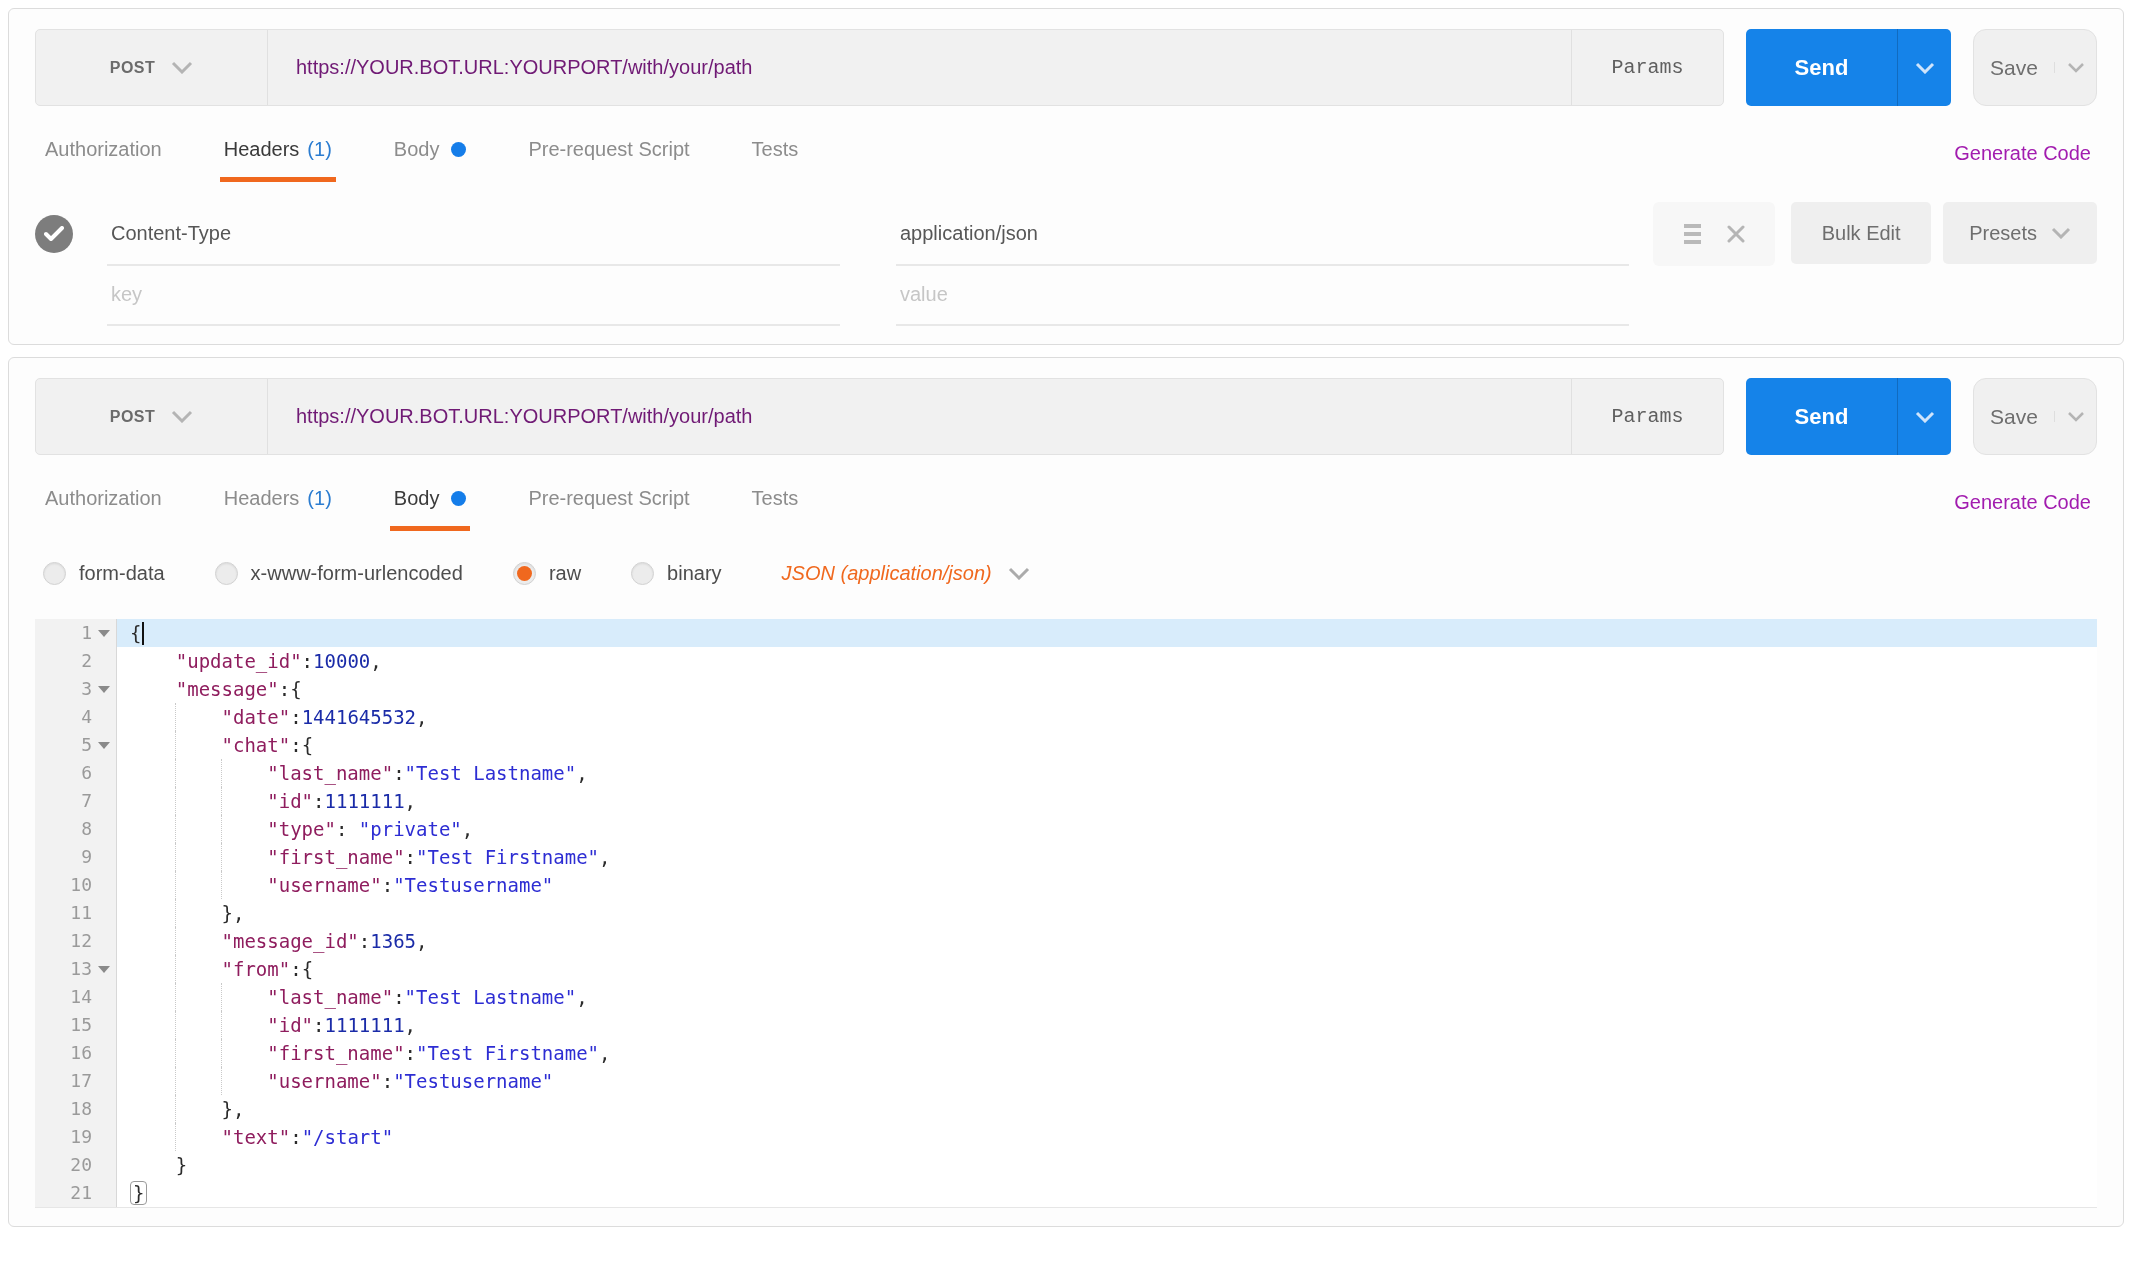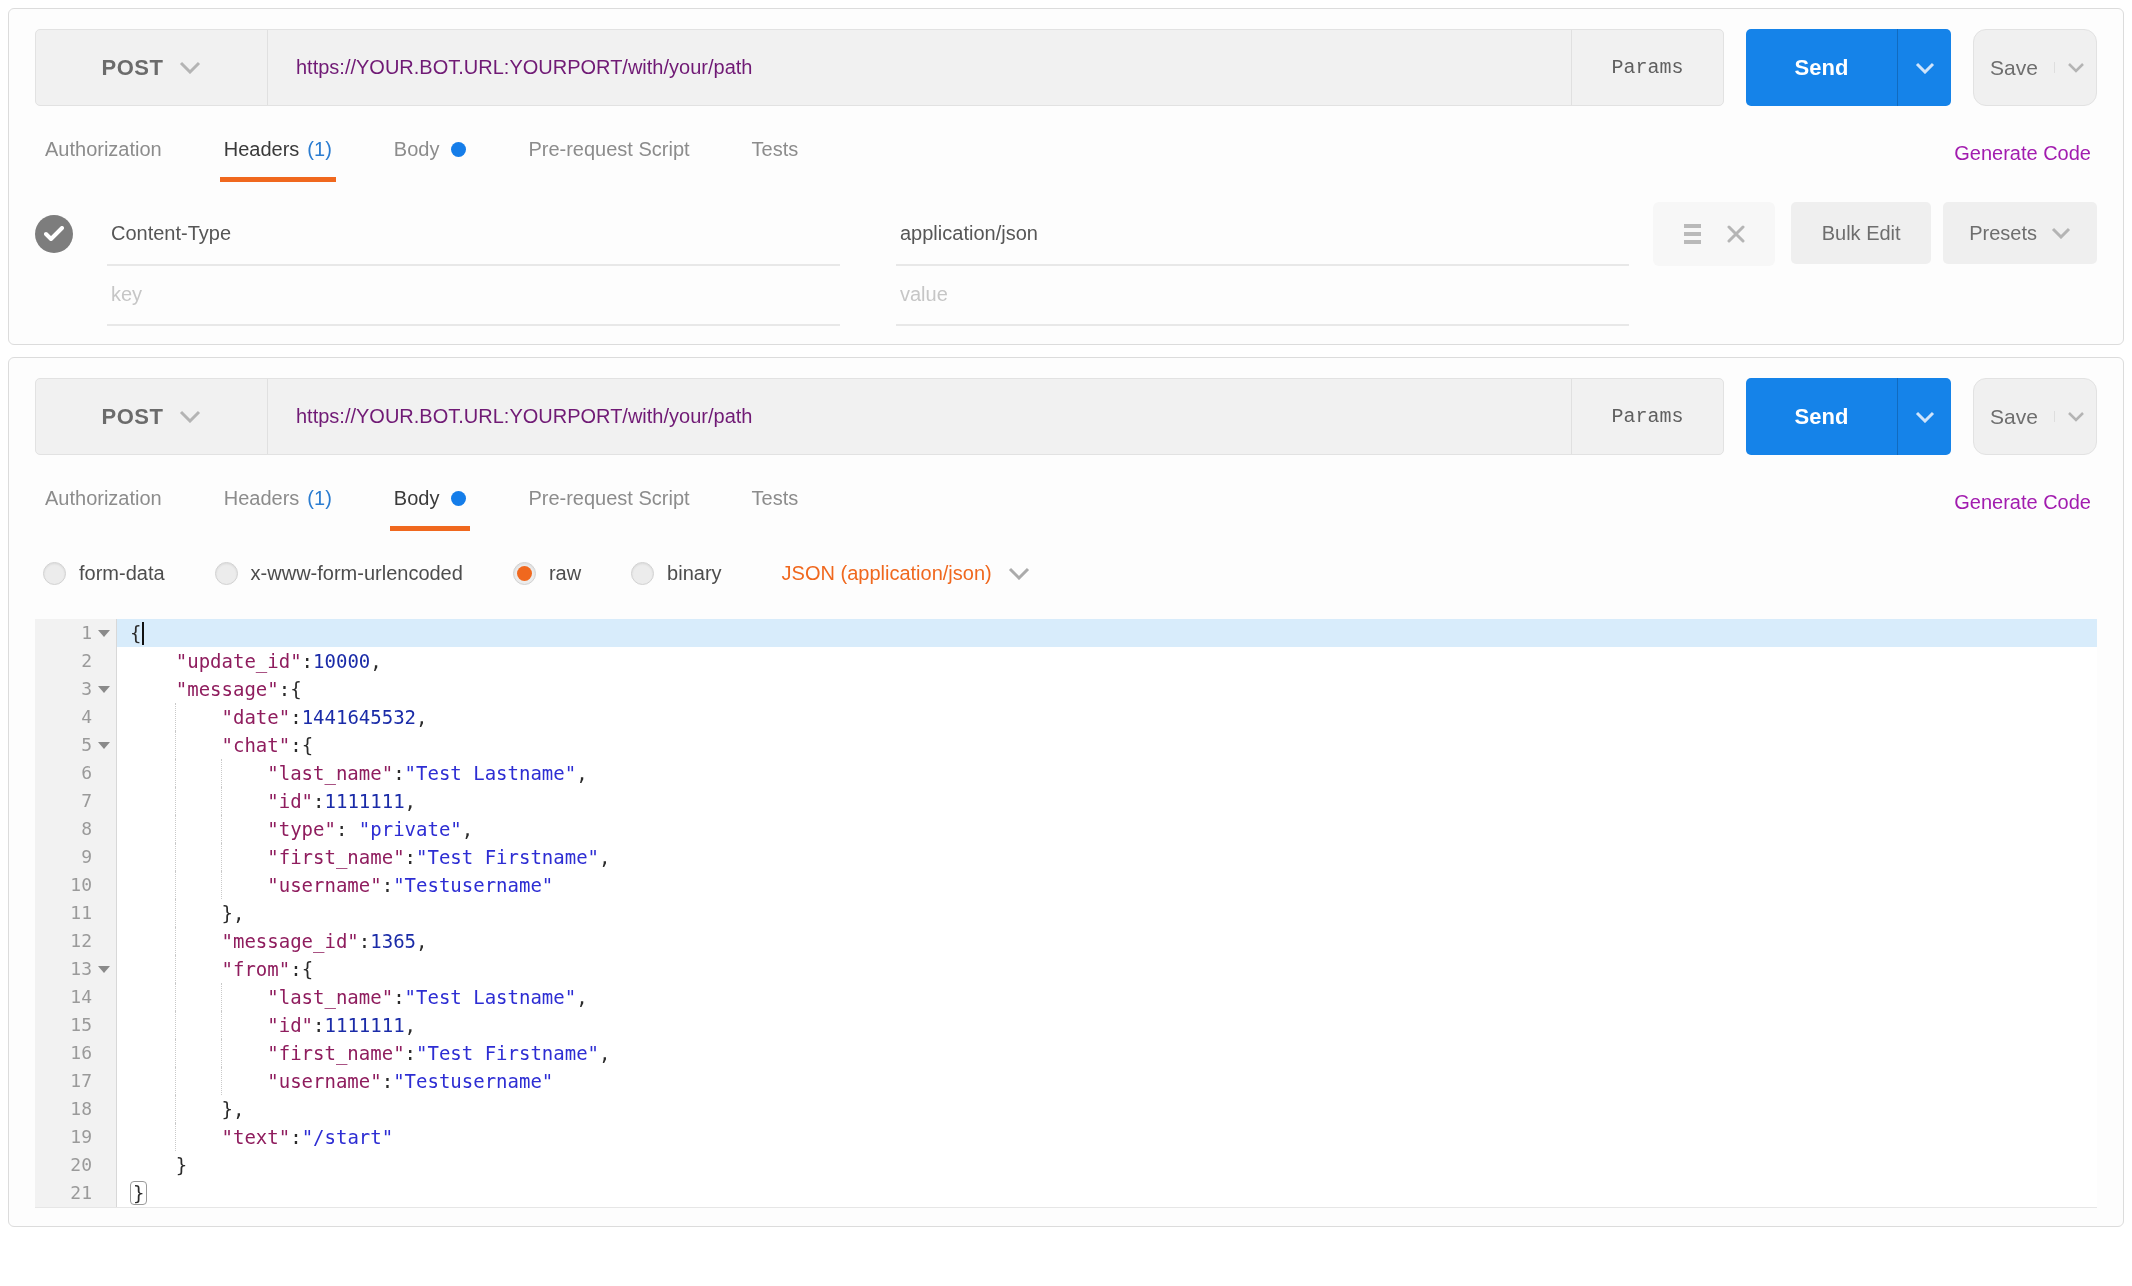--- a/index.html
+++ b/index.html
@@ -23,21 +23,21 @@
   .req-row { display:flex; align-items:stretch; height:77px; }
   .url-group {
     flex:1; display:flex; align-items:stretch;
     background:#f1f1f1; border:1px solid #e2e2e2; border-radius:5px;
     overflow:hidden;
   }
   .method {
     width:232px; display:flex; align-items:center; justify-content:center; gap:16px;
     border-right:1px solid #e0e0e0; cursor:pointer;
   }
-  .method-label { font-size:22px; font-weight:bold; color:#6b6b6b; letter-spacing:0.5px; }
+  .method-label { font-size:16px; font-weight:bold; color:#6b6b6b; letter-spacing:0.5px; }
   .chev { color:#b4b4b4; display:inline-flex; }
   .url-input {
     flex:1; display:flex; align-items:center; padding:0 28px;
     font-size:20px; color:#701a75; white-space:nowrap; overflow:hidden;
   }
   .params-btn {
     width:152px; display:flex; align-items:center; justify-content:center;
     border-left:1px solid #e0e0e0; font-size:20px; color:#5f5f5f; cursor:pointer;font-family:Liberation Mono, monospace;
   }
   .send-split {
@@ -121,21 +121,21 @@
   .radio {
     width:23px; height:23px; border-radius:50%;
     background:#ececec; border:1px solid #d2d2d2;
     box-shadow:inset 0 1px 2px rgba(0,0,0,0.08);
     margin-right:13px; position:relative;
   }
   .radio.sel::after {
     content:""; position:absolute; inset:3px; border-radius:50%; background:#f0681e;
   }
   .radio-label { font-size:20px; color:#4d4d4d; }
-  .raw-type { display:flex; align-items:center; gap:16px; margin-left:10px; cursor:pointer; }
+  .raw-type { display:flex; align-items:center; gap:16px; margin-left:10px; cursor:pointer;font-style:italic; }
   .raw-type-label { font-size:20px; color:#f0681e; }
   .raw-type .chev { color:#ababab; }
 
   
   .editor {
     margin-top:24px; border-bottom:1px solid #e6e6e6;
     font-family:"DejaVu Sans Mono", monospace; font-size:19px;
     background:#fff; cursor:text;
   }
   .cl { display:flex; height:28px; line-height:28px; }

